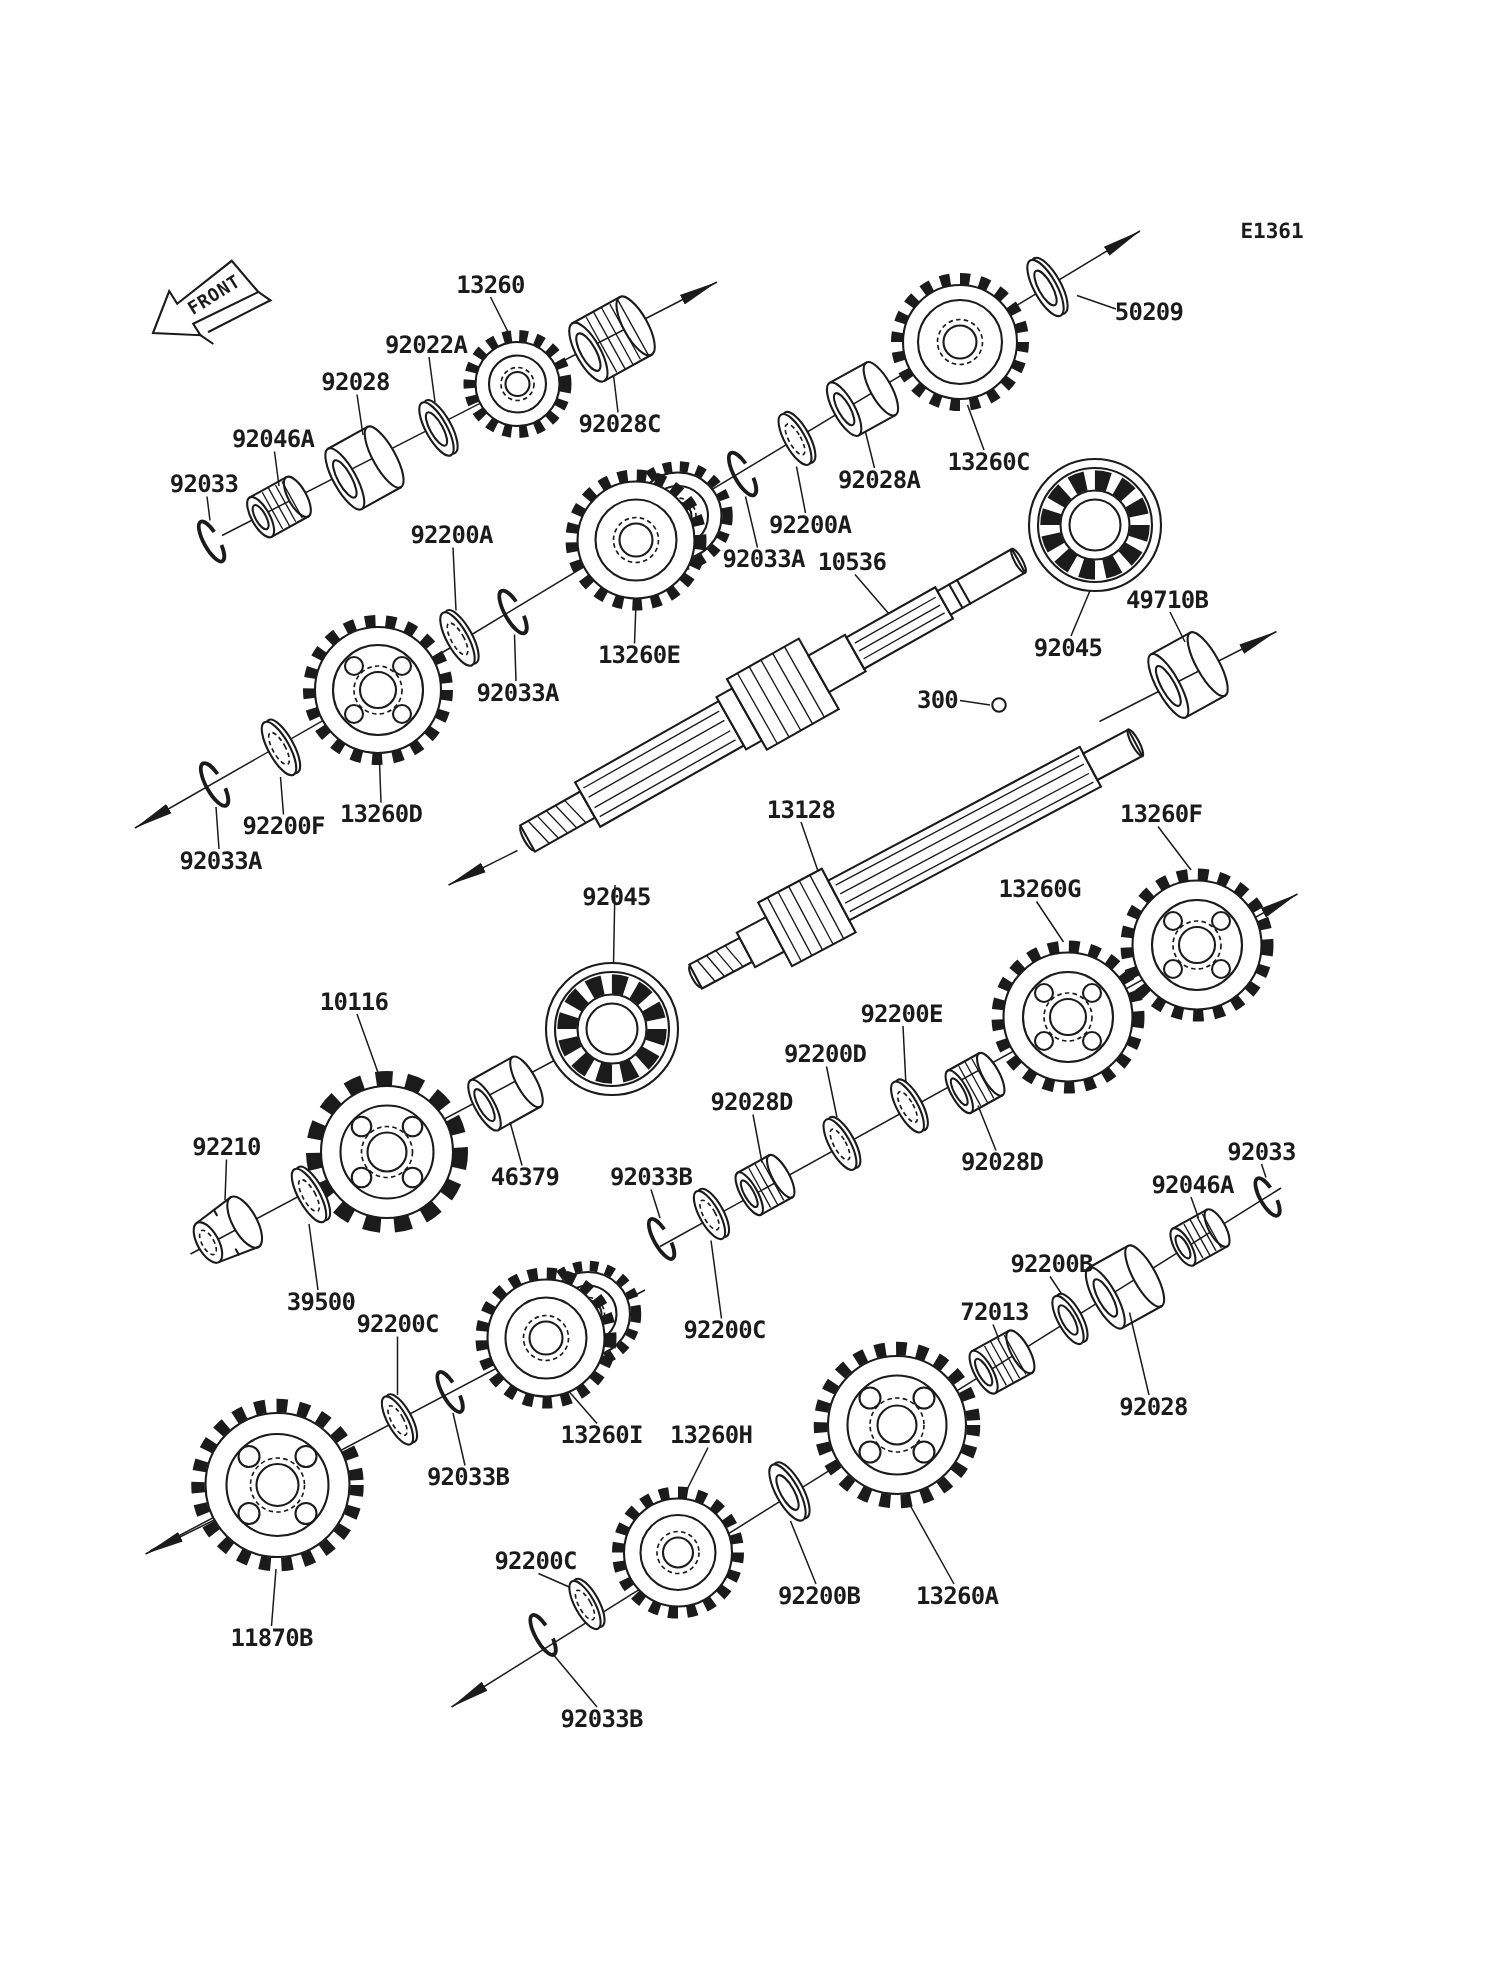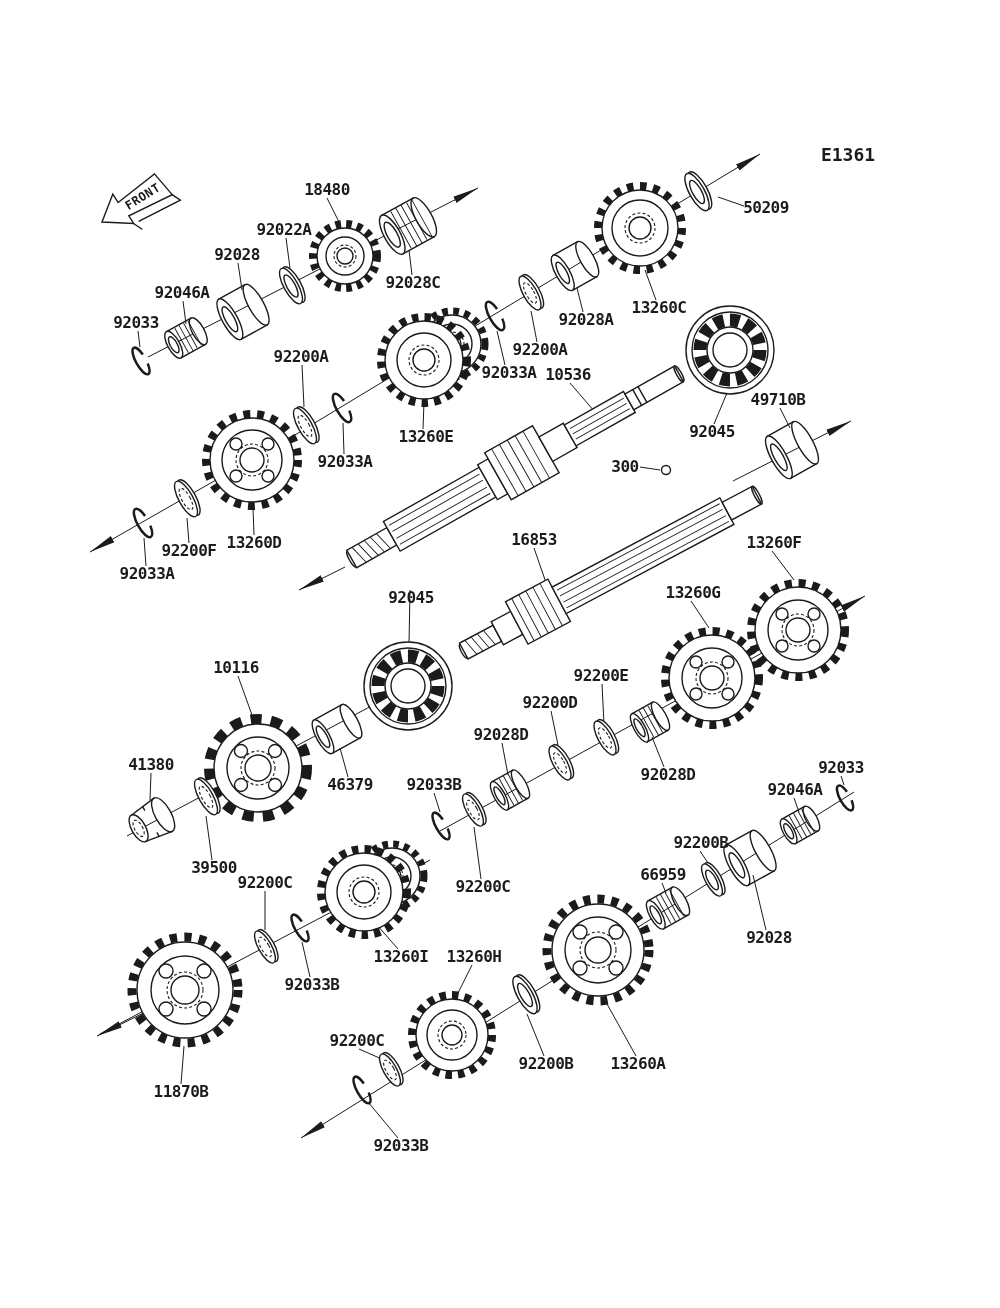--- a/index.html
+++ b/index.html
@@ -13,21 +13,21 @@
   .ldr{stroke:#1b1b1b;stroke-width:1;fill:none}
   .ax{stroke:#1b1b1b;stroke-width:1;fill:none}
   .spl{stroke:#1b1b1b;stroke-width:1.1;fill:none;stroke-dasharray:3 2.2}
   .clip{stroke:#1b1b1b;stroke-width:2.5;fill:none}
   .hatch{stroke:#1b1b1b;stroke-width:0.9;fill:none}
   .ftxt{font:bold 12px "DejaVu Sans Mono",monospace;fill:#1b1b1b;letter-spacing:.5px}
   
   .lbl{position:absolute;left:calc(var(--x)*1px);top:calc(var(--y)*1px);
        transform:translate(-50%,-52%);font-weight:bold;font-size:16px;color:#1b1b1b;
        white-space:nowrap;letter-spacing:-0.5px}
-  .code{font-size:18px;letter-spacing:0}
+  .code{font-size:14px;letter-spacing:0}
 </style>
 </head>
 <body>
 
 <div class="canvas">
 
   <svg class="art" width="1000" height="1308" viewBox="0 0 1000 1308">
     <defs>
       <marker id="ah" markerUnits="userSpaceOnUse" markerWidth="28" markerHeight="12" refX="26" refY="5" orient="auto">
         <path d="M0,1.5 L26,5 L0,8.5 Z" fill="#1b1b1b"></path>
@@ -401,58 +401,58 @@
 
     <g transform="translate(102,222) rotate(-32)">
       <path class="ln fw" d="M0,0 L24,-18 L24,-8 L70,-13 L74,14 L26,9 L26,18 Z"></path>
       <path class="ln" d="M74,14 l4,9 -46,-4 M26,18 l4,9"></path>
       <text class="ftxt" x="48" y="4" text-anchor="middle">FRONT</text>
     </g>
   </svg>
 
   <div class="lbl code" style="--x:848;--y:155">E1361</div>
 
-  <div class="lbl" style="--x:327;--y:190">18480</div>
+  <div class="lbl" style="--x:327;--y:190">13260</div>
   <div class="lbl" style="--x:766;--y:208">50209</div>
   <div class="lbl" style="--x:284;--y:230">92022A</div>
   <div class="lbl" style="--x:237;--y:255">92028</div>
   <div class="lbl" style="--x:413;--y:283">92028C</div>
   <div class="lbl" style="--x:182;--y:293">92046A</div>
   <div class="lbl" style="--x:659;--y:308">13260C</div>
   <div class="lbl" style="--x:136;--y:323">92033</div>
   <div class="lbl" style="--x:586;--y:320">92028A</div>
   <div class="lbl" style="--x:301;--y:357">92200A</div>
   <div class="lbl" style="--x:540;--y:350">92200A</div>
   <div class="lbl" style="--x:509;--y:373">92033A</div>
   <div class="lbl" style="--x:568;--y:375">10536</div>
   <div class="lbl" style="--x:778;--y:400">49710B</div>
   <div class="lbl" style="--x:426;--y:437">13260E</div>
   <div class="lbl" style="--x:712;--y:432">92045</div>
   <div class="lbl" style="--x:345;--y:462">92033A</div>
   <div class="lbl" style="--x:625;--y:467">300</div>
   <div class="lbl" style="--x:189;--y:551">92200F</div>
   <div class="lbl" style="--x:254;--y:543">13260D</div>
-  <div class="lbl" style="--x:534;--y:540">16853</div>
+  <div class="lbl" style="--x:534;--y:540">13128</div>
   <div class="lbl" style="--x:774;--y:543">13260F</div>
   <div class="lbl" style="--x:147;--y:574">92033A</div>
   <div class="lbl" style="--x:411;--y:598">92045</div>
   <div class="lbl" style="--x:693;--y:593">13260G</div>
   <div class="lbl" style="--x:236;--y:668">10116</div>
   <div class="lbl" style="--x:601;--y:676">92200E</div>
   <div class="lbl" style="--x:550;--y:703">92200D</div>
   <div class="lbl" style="--x:501;--y:735">92028D</div>
-  <div class="lbl" style="--x:151;--y:765">41380</div>
+  <div class="lbl" style="--x:151;--y:765">92210</div>
   <div class="lbl" style="--x:350;--y:785">46379</div>
   <div class="lbl" style="--x:434;--y:785">92033B</div>
   <div class="lbl" style="--x:668;--y:775">92028D</div>
   <div class="lbl" style="--x:841;--y:768">92033</div>
   <div class="lbl" style="--x:795;--y:790">92046A</div>
   <div class="lbl" style="--x:701;--y:843">92200B</div>
   <div class="lbl" style="--x:214;--y:868">39500</div>
-  <div class="lbl" style="--x:663;--y:875">66959</div>
+  <div class="lbl" style="--x:663;--y:875">72013</div>
   <div class="lbl" style="--x:265;--y:883">92200C</div>
   <div class="lbl" style="--x:483;--y:887">92200C</div>
   <div class="lbl" style="--x:769;--y:938">92028</div>
   <div class="lbl" style="--x:401;--y:957">13260I</div>
   <div class="lbl" style="--x:474;--y:957">13260H</div>
   <div class="lbl" style="--x:312;--y:985">92033B</div>
   <div class="lbl" style="--x:357;--y:1041">92200C</div>
   <div class="lbl" style="--x:546;--y:1064">92200B</div>
   <div class="lbl" style="--x:638;--y:1064">13260A</div>
   <div class="lbl" style="--x:181;--y:1092">11870B</div>

